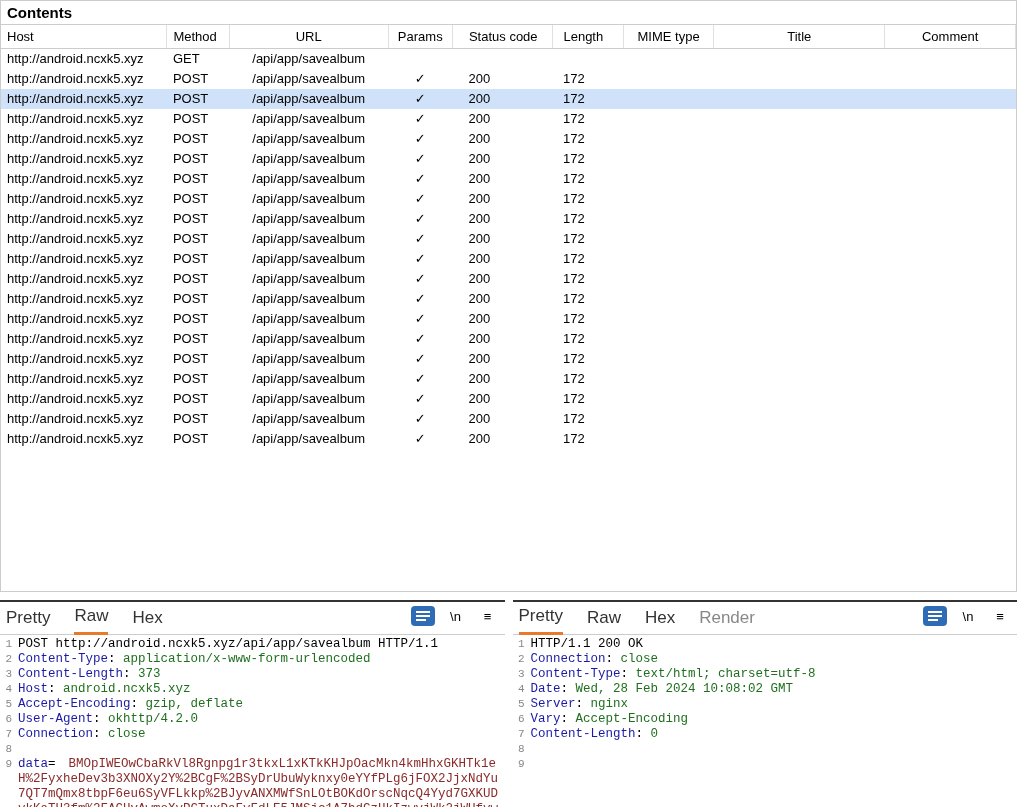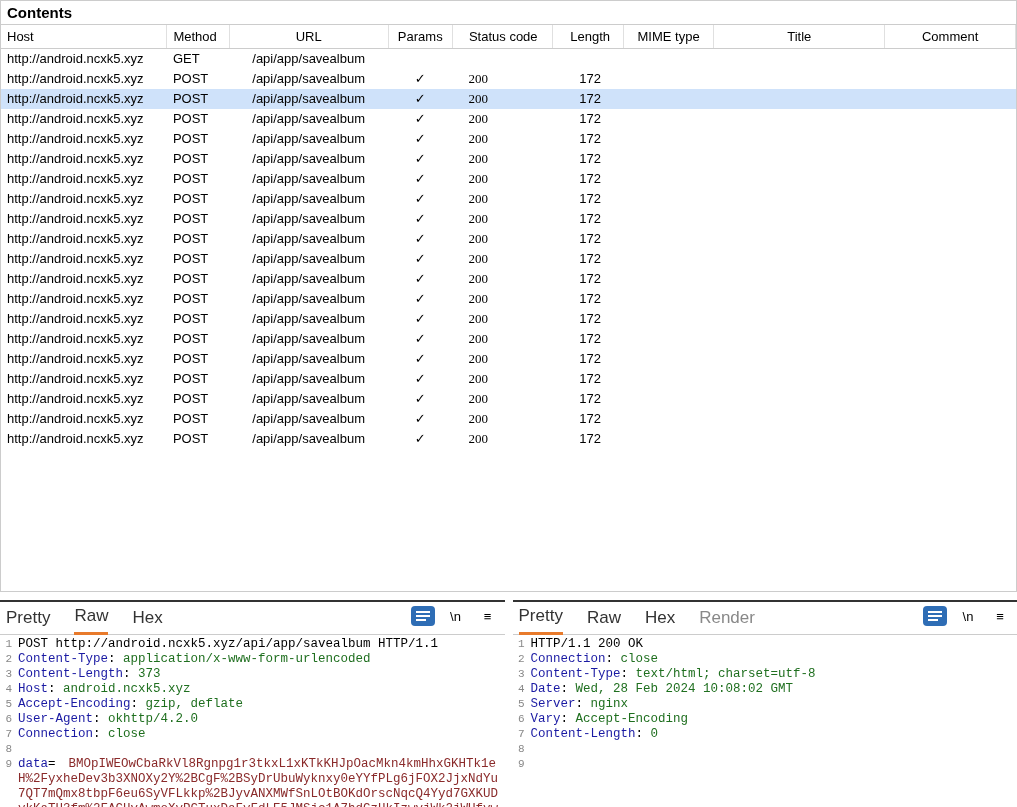--- a/index.html
+++ b/index.html
@@ -57,26 +57,26 @@
     height: 20px;
   }
   tbody tr.selected {
     background: #cfe2fa;
   }
   .col-host { width: 165px; text-align: left; }
   .col-method { width: 62px; text-align: left; }
   .col-url { width: 158px; text-align: center; }
   .col-params { width: 64px; text-align: center; }
   .col-status { width: 100px; text-align: left; padding-left: 16px; margin-top: 20px; }
-  .col-length { width: 70px; text-align: center; padding-left: 10px; }
+  .col-length { width: 70px; text-align: left; padding-left: 10px; }
   .col-mime { width: 90px; margin-left: 34px; }
   .col-title { width: 170px; }
   .col-comment { width: 130px; }
   tbody td.col-params { text-align:center; }
-  tbody td.col-status { padding-left:16px;font-family:Liberation Serif, serif; }
+  tbody td.col-status { padding-left:16px; }
   tbody td.col-length { padding-left:10px; }
 
   .bottom-split {
     display: flex;
     flex: 1;
     gap: 8px;
     margin-top: 8px;
     min-height: 0;
   }
   .req-panel, .resp-panel {

